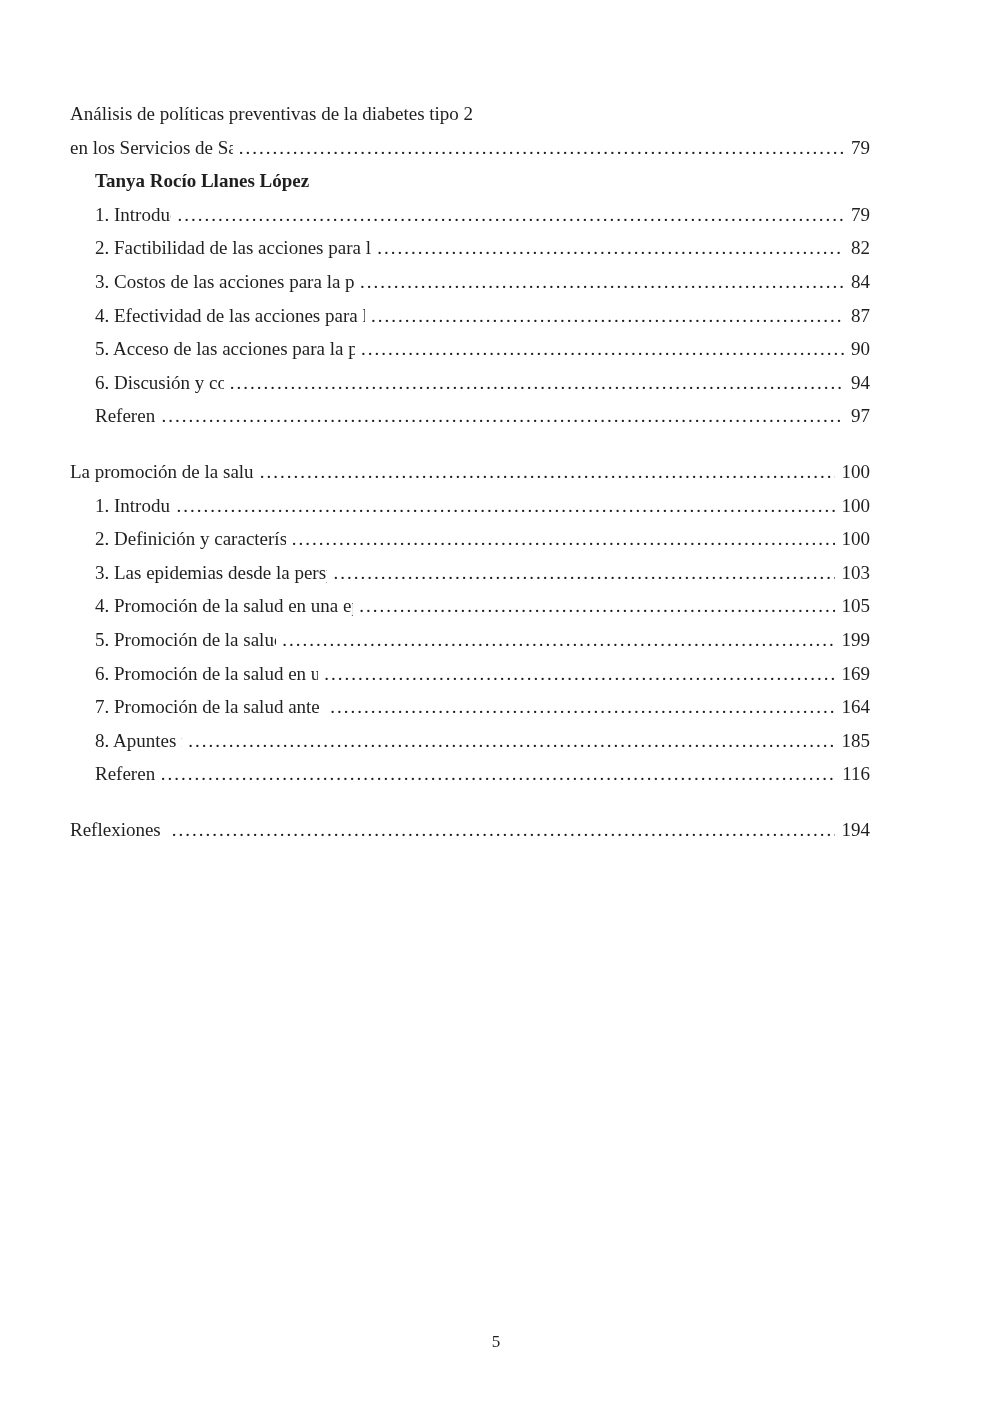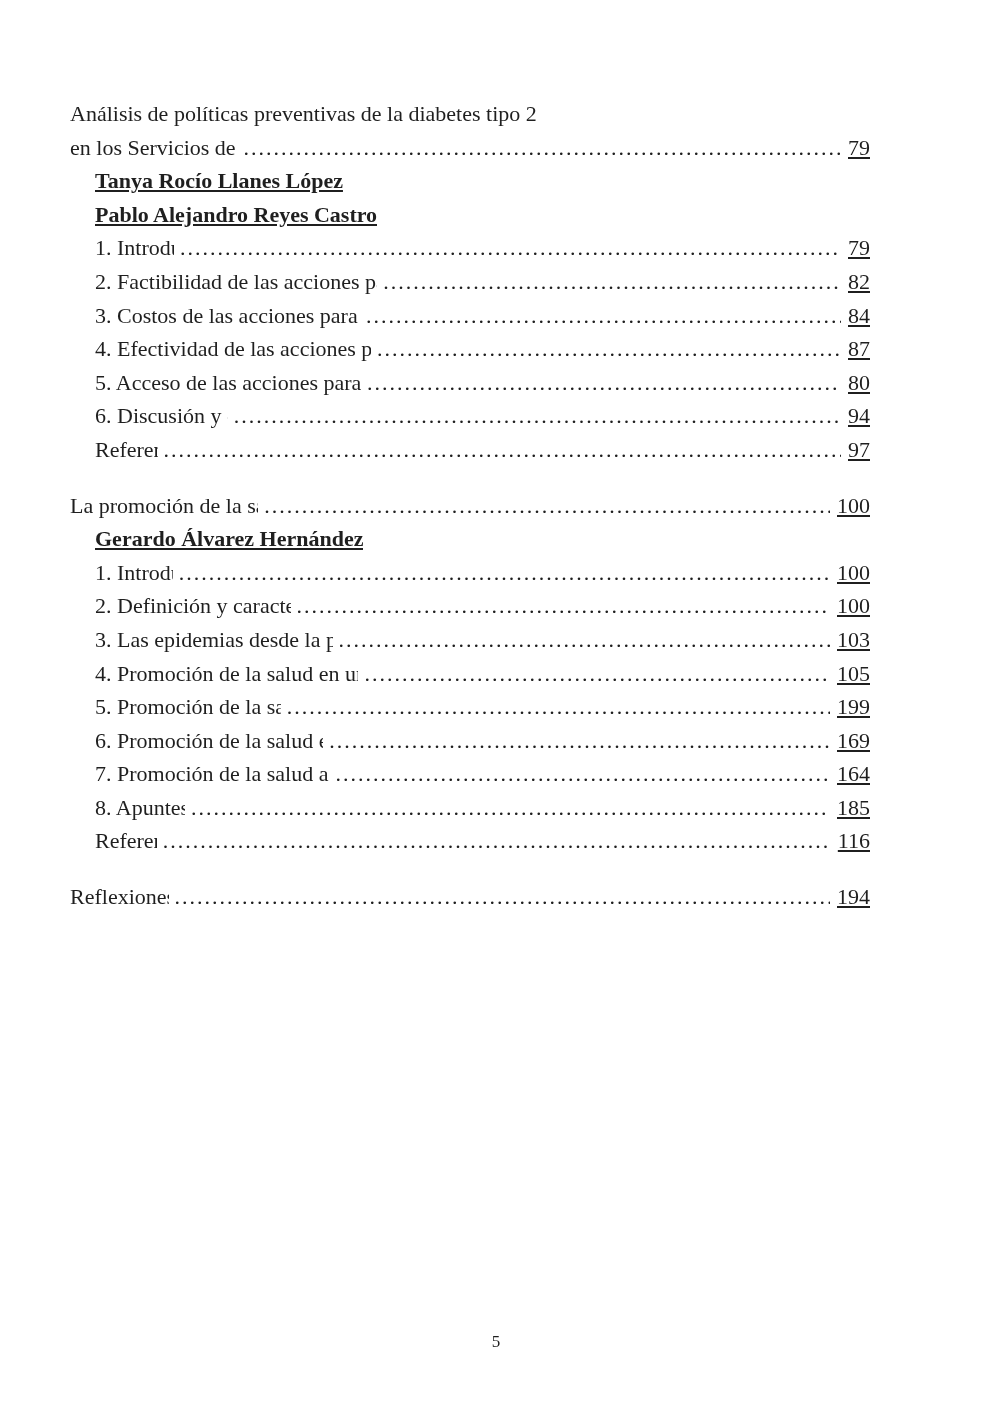--- a/index.html
+++ b/index.html
@@ -10,48 +10,47 @@
     position: relative;
     overflow: hidden;
     font-family: "Liberation Serif", "DejaVu Serif", serif;
     color: #1f1f1f;
   }
   .toc {
     position: absolute;
     left: 70px;
     top: 97px;
     width: 800px;
-    font-size: 22px;
+    font-size: 19px;
   }
   .section { margin-bottom: 22px; }
   .row {
     display: flex;
     align-items: baseline;
     line-height: 33.6px;
     white-space: nowrap;
   }
   .indent { margin-left: 25px; }
   .row-label {
     flex: 0 1 auto;
     min-width: 0;
     overflow: hidden;
   }
-  .author { font-weight: bold; text-decoration: underline; }
+  .author { font-weight: bold; }
   .leader {
     flex: 1 1 auto;
     min-width: 0;
     overflow: hidden;
     margin-left: 6px;
     letter-spacing: 2px;
   }
   .pagenum {
     flex: 0 0 auto;
     padding-left: 7px;
     text-align: right;
-    text-decoration: underline;
   }
   .folio {
     position: absolute;
     left: 0;
     top: 1332px;
     width: 100%;
     text-align: center;
     font-size: 17px;
     line-height: 20px;
   }
@@ -67,23 +66,20 @@
         </div>
         <div class="row">
           <span class="row-label">en los Servicios de Salud de Sonora</span>
           <span class="leader">......................................................................................................................................................</span>
           <span class="pagenum">79</span>
         </div>
         <div class="row indent">
           <span class="row-label author">Tanya Rocío Llanes López</span>
         </div>
         <div class="row indent">
-          <span class="row-label author">Pablo Alejandro Reyes Castro</span>
-        </div>
-        <div class="row indent">
           <span class="row-label">1. Introducción</span>
           <span class="leader">......................................................................................................................................................</span>
           <span class="pagenum">79</span>
         </div>
         <div class="row indent">
           <span class="row-label">2. Factibilidad de las acciones para la prevención primaria de la diabetes tipo 2</span>
           <span class="leader">......................................................................................................................................................</span>
           <span class="pagenum">82</span>
         </div>
         <div class="row indent">
@@ -92,41 +88,38 @@
           <span class="pagenum">84</span>
         </div>
         <div class="row indent">
           <span class="row-label">4. Efectividad de las acciones para la prevención primaria de diabetes tipo 2</span>
           <span class="leader">......................................................................................................................................................</span>
           <span class="pagenum">87</span>
         </div>
         <div class="row indent">
           <span class="row-label">5. Acceso de las acciones para la prevención primaria de diabetes tipo 2</span>
           <span class="leader">......................................................................................................................................................</span>
-          <span class="pagenum">80</span>
+          <span class="pagenum">90</span>
         </div>
         <div class="row indent">
           <span class="row-label">6. Discusión y conclusiones</span>
           <span class="leader">......................................................................................................................................................</span>
           <span class="pagenum">94</span>
         </div>
         <div class="row indent">
           <span class="row-label">Referencias</span>
           <span class="leader">......................................................................................................................................................</span>
           <span class="pagenum">97</span>
         </div>
       </section>
       <section class="section">
         <div class="row">
           <span class="row-label">La promoción de la salud en las epidemias</span>
           <span class="leader">......................................................................................................................................................</span>
           <span class="pagenum">100</span>
-        </div>
-        <div class="row indent">
-          <span class="row-label author">Gerardo Álvarez Hernández</span>
         </div>
         <div class="row indent">
           <span class="row-label">1. Introducción</span>
           <span class="leader">......................................................................................................................................................</span>
           <span class="pagenum">100</span>
         </div>
         <div class="row indent">
           <span class="row-label">2. Definición y características de una epidemia</span>
           <span class="leader">......................................................................................................................................................</span>
           <span class="pagenum">100</span>

